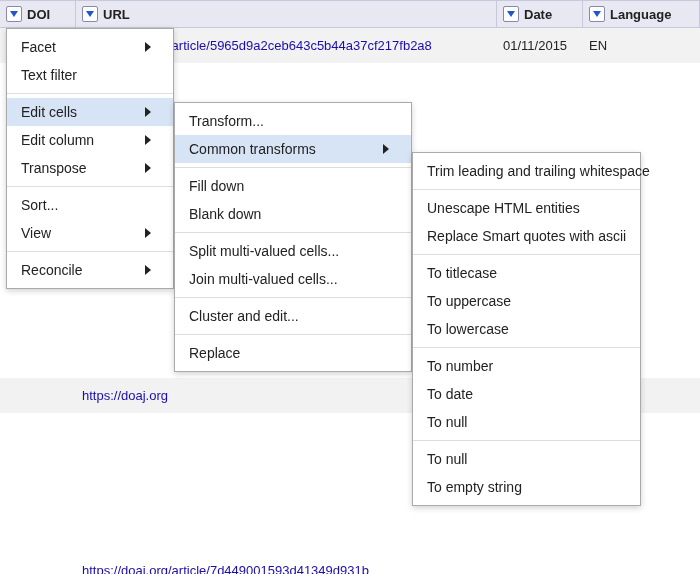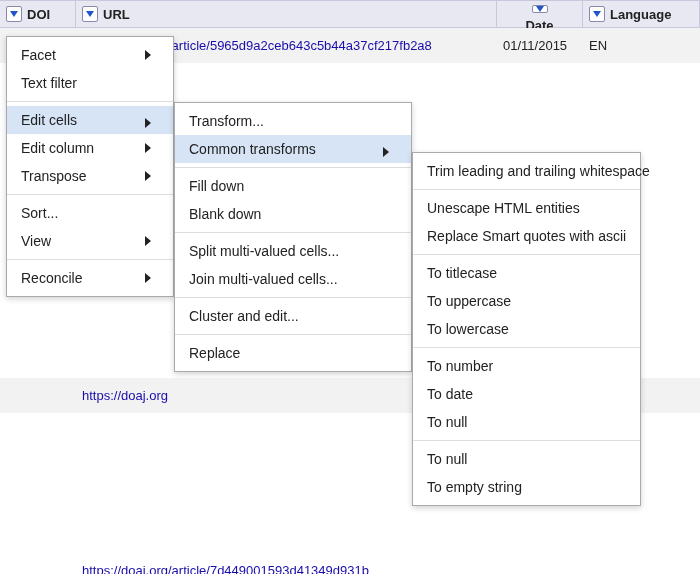--- a/index.html
+++ b/index.html
@@ -26,21 +26,21 @@
     border-right: 1px solid #c8c8dc;
     display: flex;
     align-items: center;
     padding: 4px 6px;
     gap: 5px;
     font-weight: bold;
     font-size: 13px;
   }
   .th-doi { width: 76px; }
   .th-url { width: 421px; }
-  .th-date { width: 86px; flex-direction: column; }
+  .th-date { width: 86px; }
   .th-lang { flex: 1; }
 
   .dd-btn {
     width: 16px; height: 16px;
     background: #fff;
     border: 1px solid #88a;
     border-radius: 2px;
     display: flex;
     align-items: center;
     justify-content: center;
@@ -77,34 +77,34 @@
   }
   .menu .mi {
     padding: 6px 22px 6px 14px;
     display: flex;
     align-items: center;
     justify-content: space-between;
     gap: 24px;
     white-space: nowrap;
     cursor: default;
   }
-  .menu .mi.hover { background: #d6e4f5; align-items: flex-end; }
+  .menu .mi.hover { background: #d6e4f5; }
   .menu .sep {
     height: 1px;
     background: #ddd;
     margin: 4px 0;
   }
   .arrow {
     width: 0; height: 0;
     border-top: 5px solid transparent;
     border-bottom: 5px solid transparent;
     border-left: 6px solid #222;
   }
 
-  #menu1 { top: 28px; left: 6px; width: 168px; margin-top: 8px; }
+  #menu1 { top: 28px; left: 6px; width: 168px; }
   #menu2 { top: 102px; left: 174px; width: 238px; }
   #menu3 { top: 152px; left: 412px; width: 229px; }
 
   
   .spacer { height: 35px; }
 </style>
 </head>
 <body>
 
 <div class="table-header">

